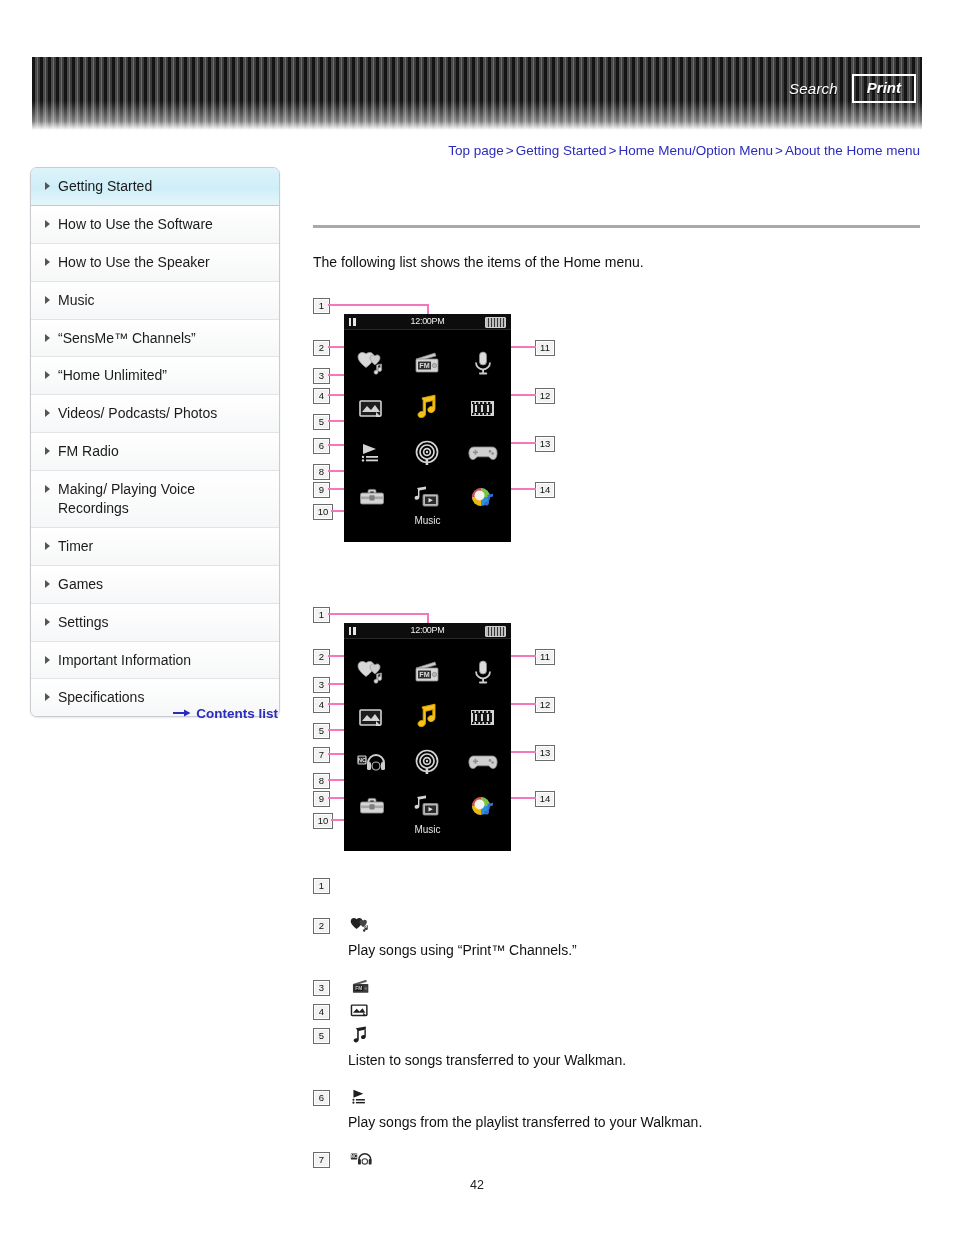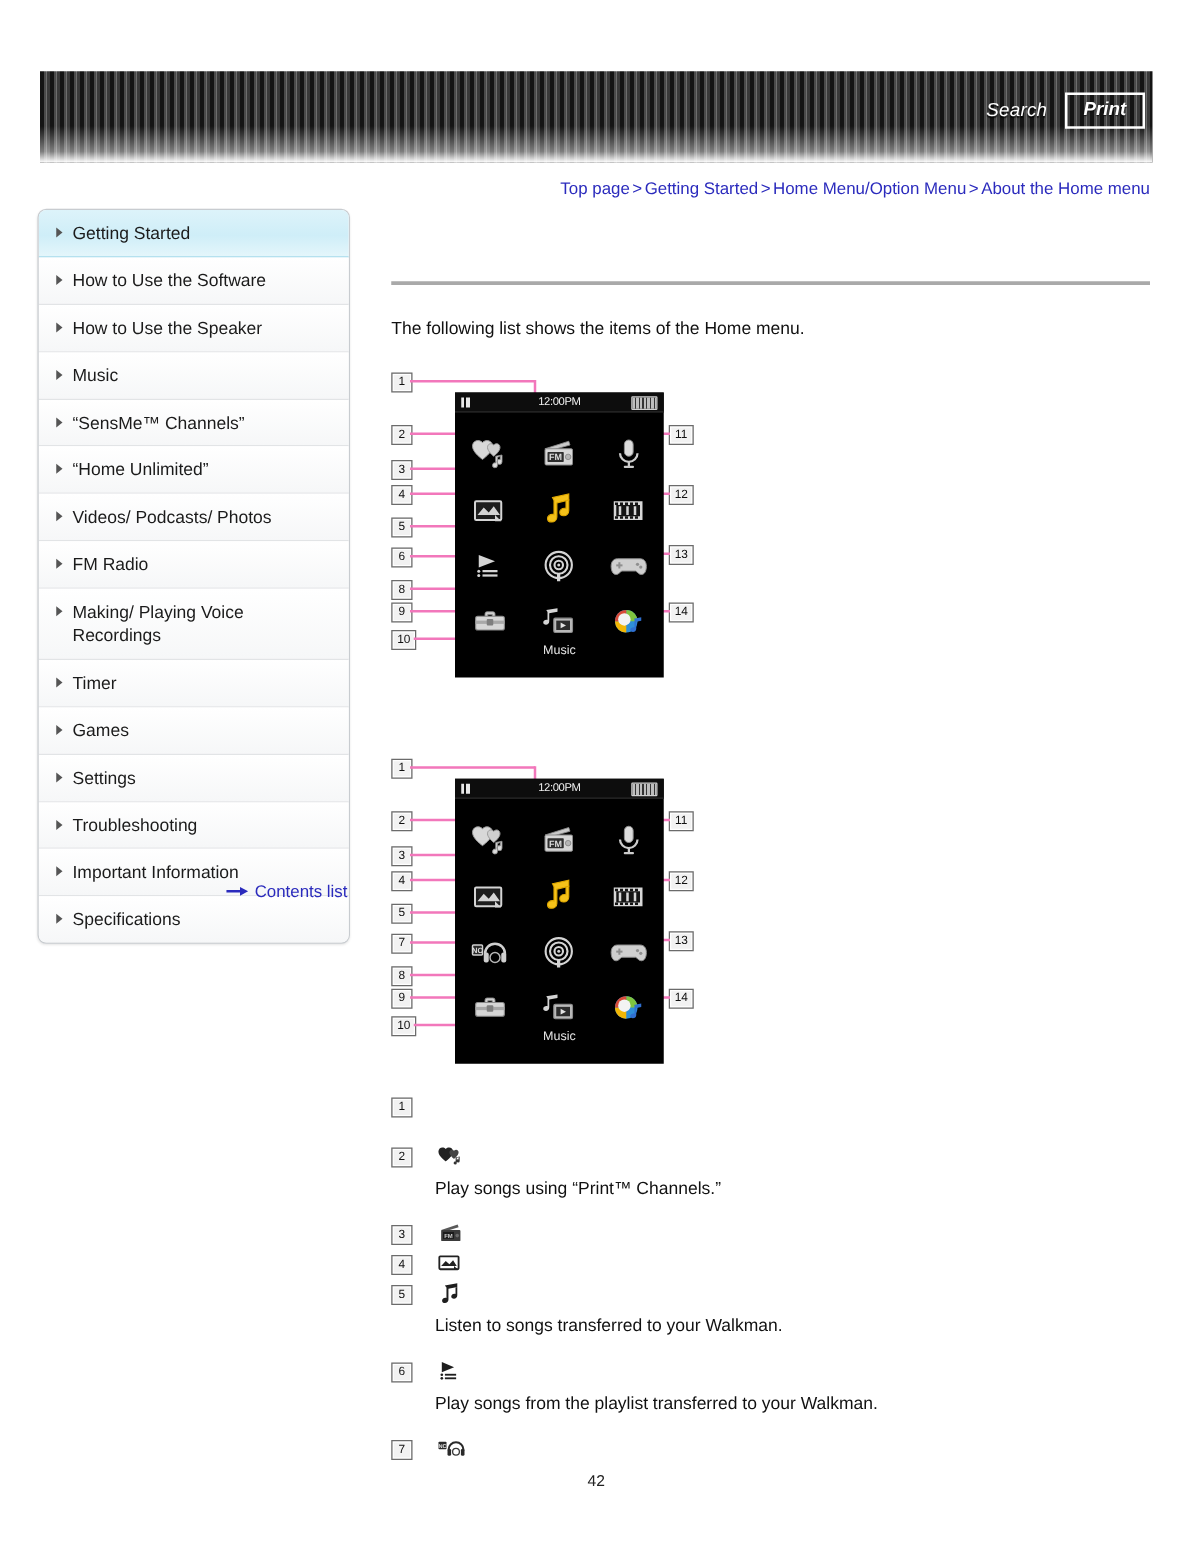--- a/index.html
+++ b/index.html
@@ -141,20 +141,21 @@
     white-space: nowrap;
   }
   .contents-link .arrow-ico {
     display: inline-block;
     vertical-align: middle;
     margin-right: 5px;
   }
   .contents-link .link-text {
     cursor: pointer;
     vertical-align: middle;
+    font-weight: bold;
   }
 
   
   .main {
     position: absolute;
     left: 313px;
     top: 225px;
     width: 607px;
   }
   .rule {
@@ -178,21 +179,20 @@
   }
   .figure.fig2 { margin-top: 64px; }
 
   .device {
     position: absolute;
     left: 31px;
     top: 16px;
     width: 167px;
     height: 228px;
     background: #000000;
-    margin-left: 20px;
   }
   .statusbar {
     position: relative;
     height: 15px;
     background: #0d0d0d;
     border-bottom: 1px solid #2a2a2a;
   }
   .sb-pause {
     position: absolute;
     left: 5px;
@@ -379,24 +379,20 @@
     <span class="nav-arrow"></span>
     <span class="nav-label">Timer</span>
   </div>
   <div class="nav-item">
     <span class="nav-arrow"></span>
     <span class="nav-label">Games</span>
   </div>
   <div class="nav-item">
     <span class="nav-arrow"></span>
     <span class="nav-label">Settings</span>
-  </div>
-  <div class="nav-item">
-    <span class="nav-arrow"></span>
-    <span class="nav-label">Troubleshooting</span>
   </div>
   <div class="nav-item">
     <span class="nav-arrow"></span>
     <span class="nav-label">Important Information</span>
   </div>
   <div class="nav-item">
     <span class="nav-arrow"></span>
     <span class="nav-label">Specifications</span>
   </div>
 </div>

